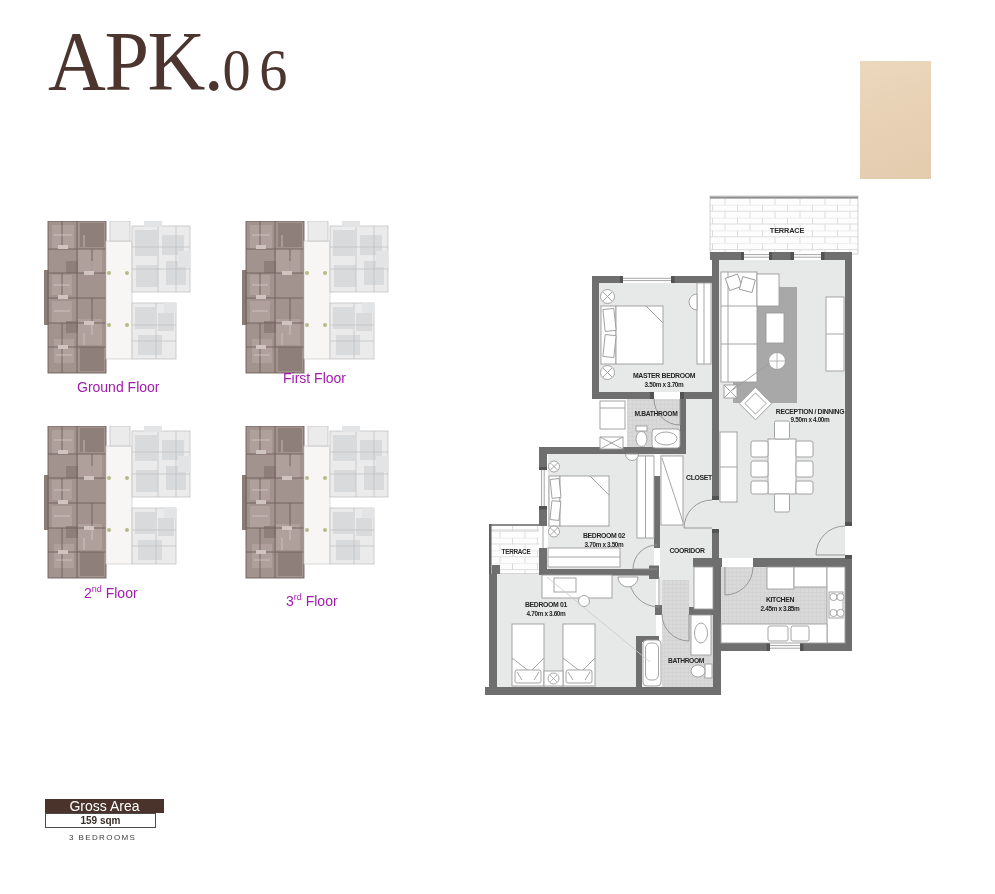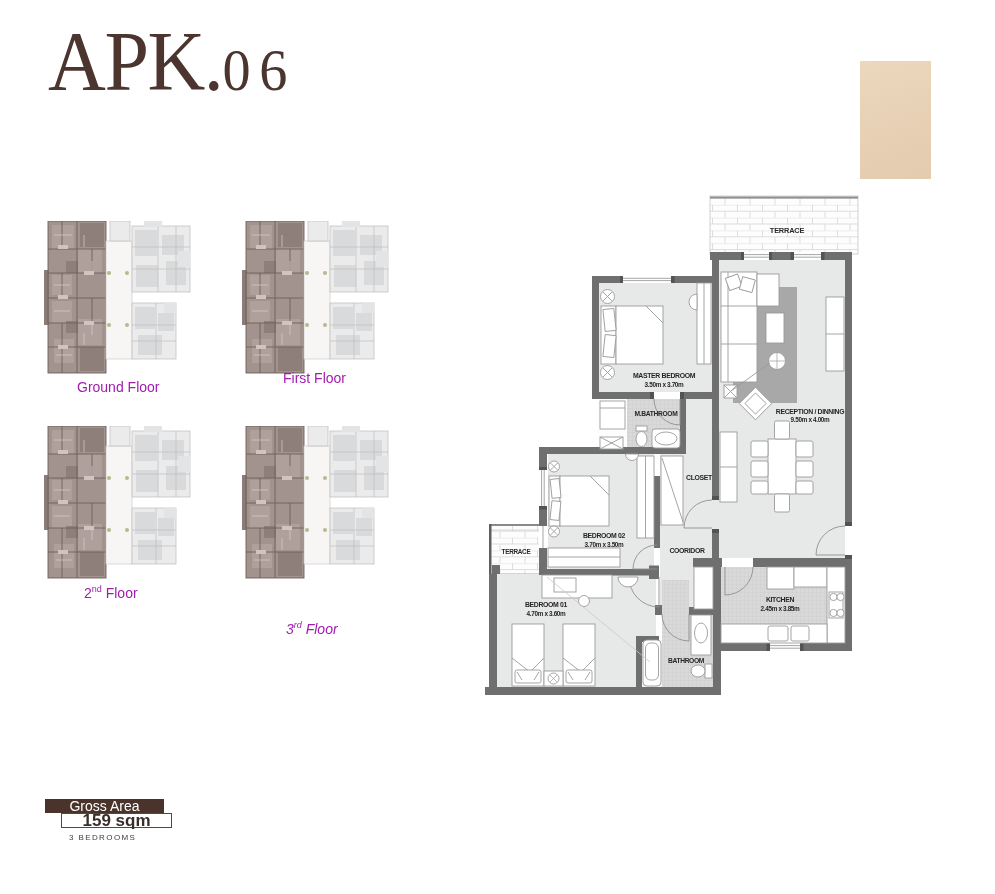--- a/index.html
+++ b/index.html
@@ -32,21 +32,21 @@
 <svg class="abs" style="left:44px;top:426px;" width="147" height="154" viewBox="0 0 147 154">
     <use href="#kp"></use>
   </svg>
 
 <div class="kplabel" style="left:84px;top:584px;text-align:right;">2<sup>nd</sup> Floor</div>
 
 <svg class="abs" style="left:242px;top:426px;" width="147" height="154" viewBox="0 0 147 154">
     <use href="#kp"></use>
   </svg>
 
-<div class="kplabel" style="left:286px;top:620px;font-style:italic;">3<sup>rd</sup> Floor</div>
+<div class="kplabel" style="left:286px;top:592px;">3<sup>rd</sup> Floor</div>
 
 <svg width="0" height="0" style="position:absolute;">
 <defs>
 <g id="kp">
   <rect x="4" y="0" width="58" height="152" fill="#a2938f"></rect>
   <rect x="0" y="49" width="5" height="55" fill="#8c7c78"></rect>
   <g fill="#b0a09c">
     <rect x="8" y="4" width="22" height="24"></rect>
     <rect x="34" y="28" width="24" height="24"></rect>
     <rect x="8" y="54" width="20" height="20"></rect>
@@ -557,15 +557,15 @@
 <rect x="768" y="626" width="20" height="15" rx="2"></rect>
 <rect x="791" y="626" width="18" height="15" rx="2"></rect>
 </g>
 
 <rect x="694" y="567" width="19" height="42"></rect>
 </g>
 </svg>
 
 <div class="abs" style="left:45px;top:799px;width:119px;height:13.5px;background:#49332b;color:#fff;font-size:14px;text-align:center;line-height:14px;">Gross Area</div>
 
-<div class="abs" style="left:45px;top:812.5px;width:109px;height:13px;background:#fff;border:1.5px solid #4a4a4a;color:#392e29;font-size:17px;font-weight:bold;text-align:center;line-height:13px;margin-left:16px;">159 sqm</div>
+<div class="abs" style="left:45px;top:812.5px;width:109px;height:13px;background:#fff;border:1.5px solid #4a4a4a;color:#392e29;font-size:10px;font-weight:bold;text-align:center;line-height:13px;">159 sqm</div>
 
 <div class="abs" style="left:45px;top:833px;font-size:8px;color:#3d3d3d;letter-spacing:1.4px;padding-left:24px;">3 BEDROOMS</div>
 
 </body></html>

